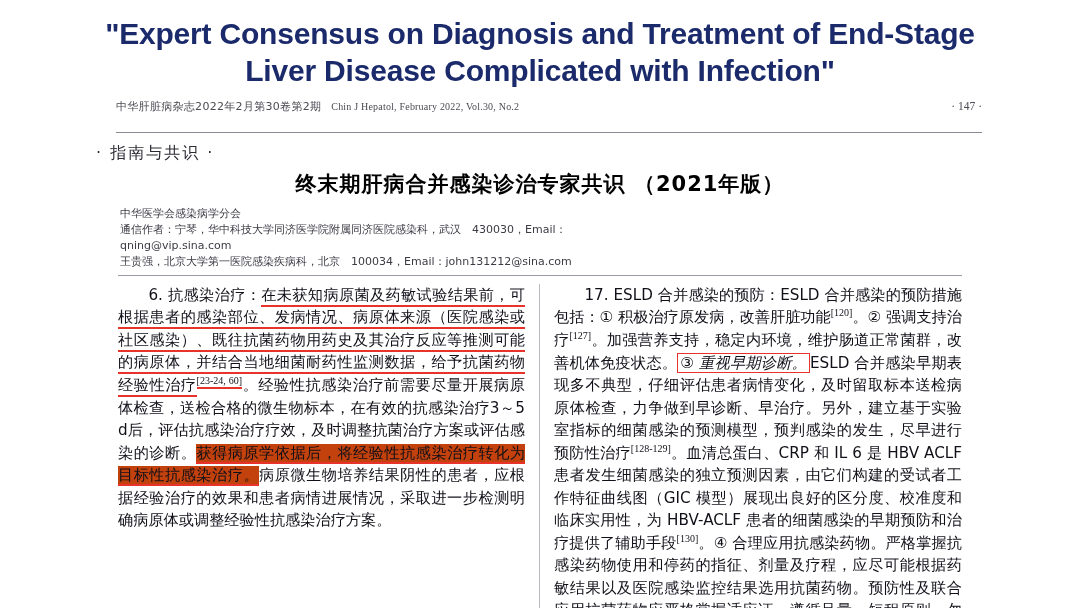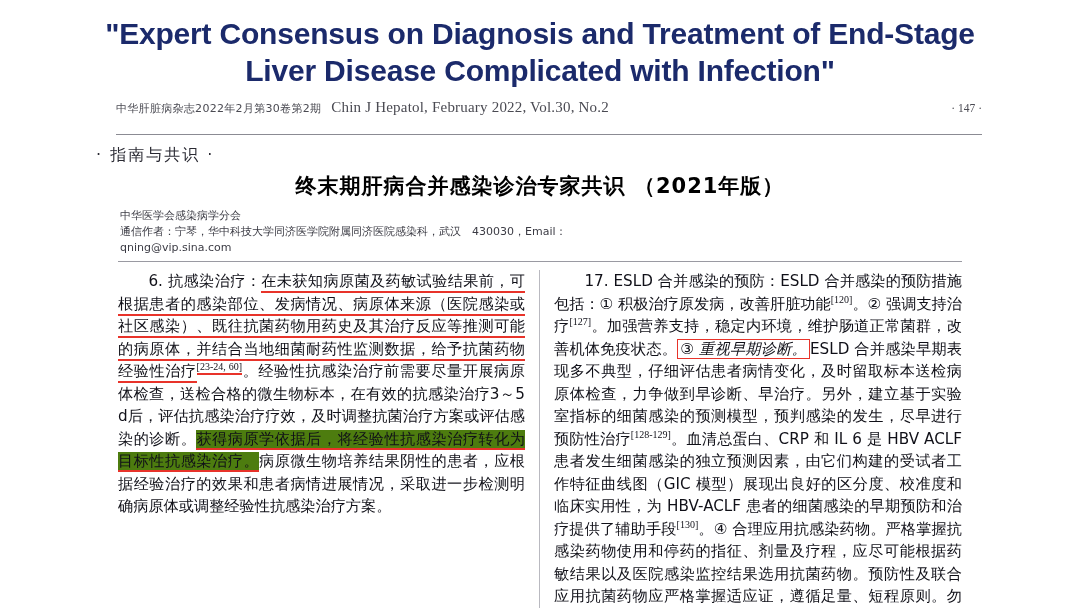--- a/index.html
+++ b/index.html
@@ -49,21 +49,21 @@
     margin: 0 2px 0 20px;
     white-space: nowrap;
   }
   .journal-header .cn {
     font-family: "DejaVu Sans", sans-serif;
     font-size: 11px;
     letter-spacing: 0.3px;
   }
   .journal-header .en {
     font-family: "Liberation Serif", serif;
-    font-size: 15px;
+    font-size: 10px;
     letter-spacing: 0.2px;
   }
   .journal-header .pg {
     margin-left: auto;
     font-size: 11.5px;
   }
   .section-tag {
     text-align: left;
     margin: 10px 26px 2px 0;
     font-family: "DejaVu Sans", sans-serif;
@@ -117,21 +117,21 @@
     padding-left: 14px;
   }
   .indent {
     text-indent: 2em;
   }
   .u-red {
     border-bottom: 2px solid #e8332a;
     padding-bottom: 1px;
   }
   .hl {
-    background: #4d7c0f;
+    background: #c2410c;
     box-shadow: 0 2px 0 0 #e8332a;
   }
   .boxed {
     border: 1.6px solid #e8332a;
     padding: 0 2px;
     font-style: italic;
   }
   .sup {
     font-size: 10px;
     vertical-align: super;
@@ -156,20 +156,21 @@
     </div>
 
     <div class="section-tag">· 指南与共识 ·</div>
 
     <div class="paper-title">终末期肝病合并感染诊治专家共识 （2021年版）</div>
 
     <div class="byline">
       <div class="row">中华医学会感染病学分会</div>
       <div class="row">通信作者：宁琴，华中科技大学同济医学院附属同济医院感染科，武汉　430030，Email：</div>
       <div class="row lat">qning@vip.sina.com</div>
+      <div class="row">王贵强，北京大学第一医院感染疾病科，北京　100034，Email：john131212@sina.com</div>
     </div>
 
     <div class="rule"></div>
 
     <div class="columns">
 
       <div class="col left">
         <p class="indent" style="margin:0;"><span>6. 抗感染治疗：</span><span class="u-red">在未获知病原菌及药敏试验结果前，可根据患者的感染部位、发病情况、病原体来源（医院感染或社区感染）、既往抗菌药物用药史及其治疗反应等推测可能的病原体，并结合当地细菌耐药性监测数据，给予抗菌药物经验性治疗</span><span class="sup u-red">[23-24, 60]</span><span>。经验性抗感染治疗前需要尽量开展病原体检查，送检合格的微生物标本，在有效的抗感染治疗3～5 d后，评估抗感染治疗疗效，及时调整抗菌治疗方案或评估感染的诊断。</span><span class="hl">获得病原学依据后，将经验性抗感染治疗转化为目标性抗感染治疗。</span><span>病原微生物培养结果阴性的患者，应根据经验治疗的效果和患者病情进展情况，采取进一步检测明确病原体或调整经验性抗感染治疗方案。</span></p>
       </div>
 

